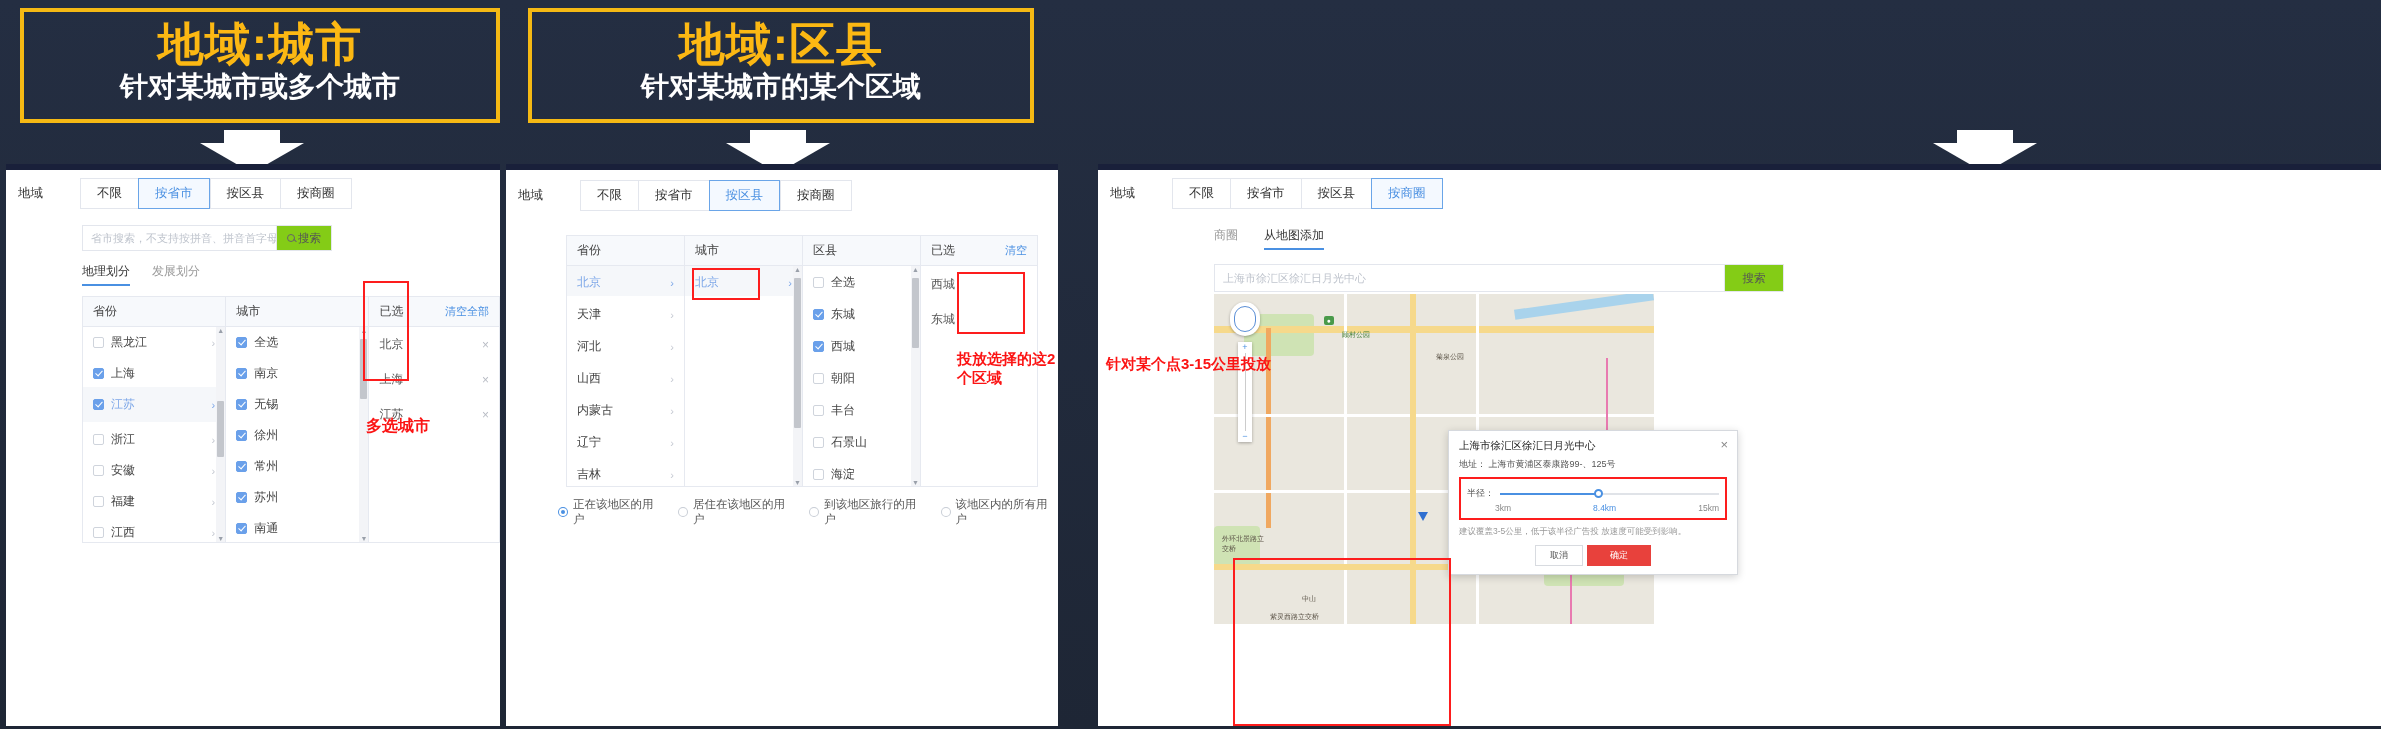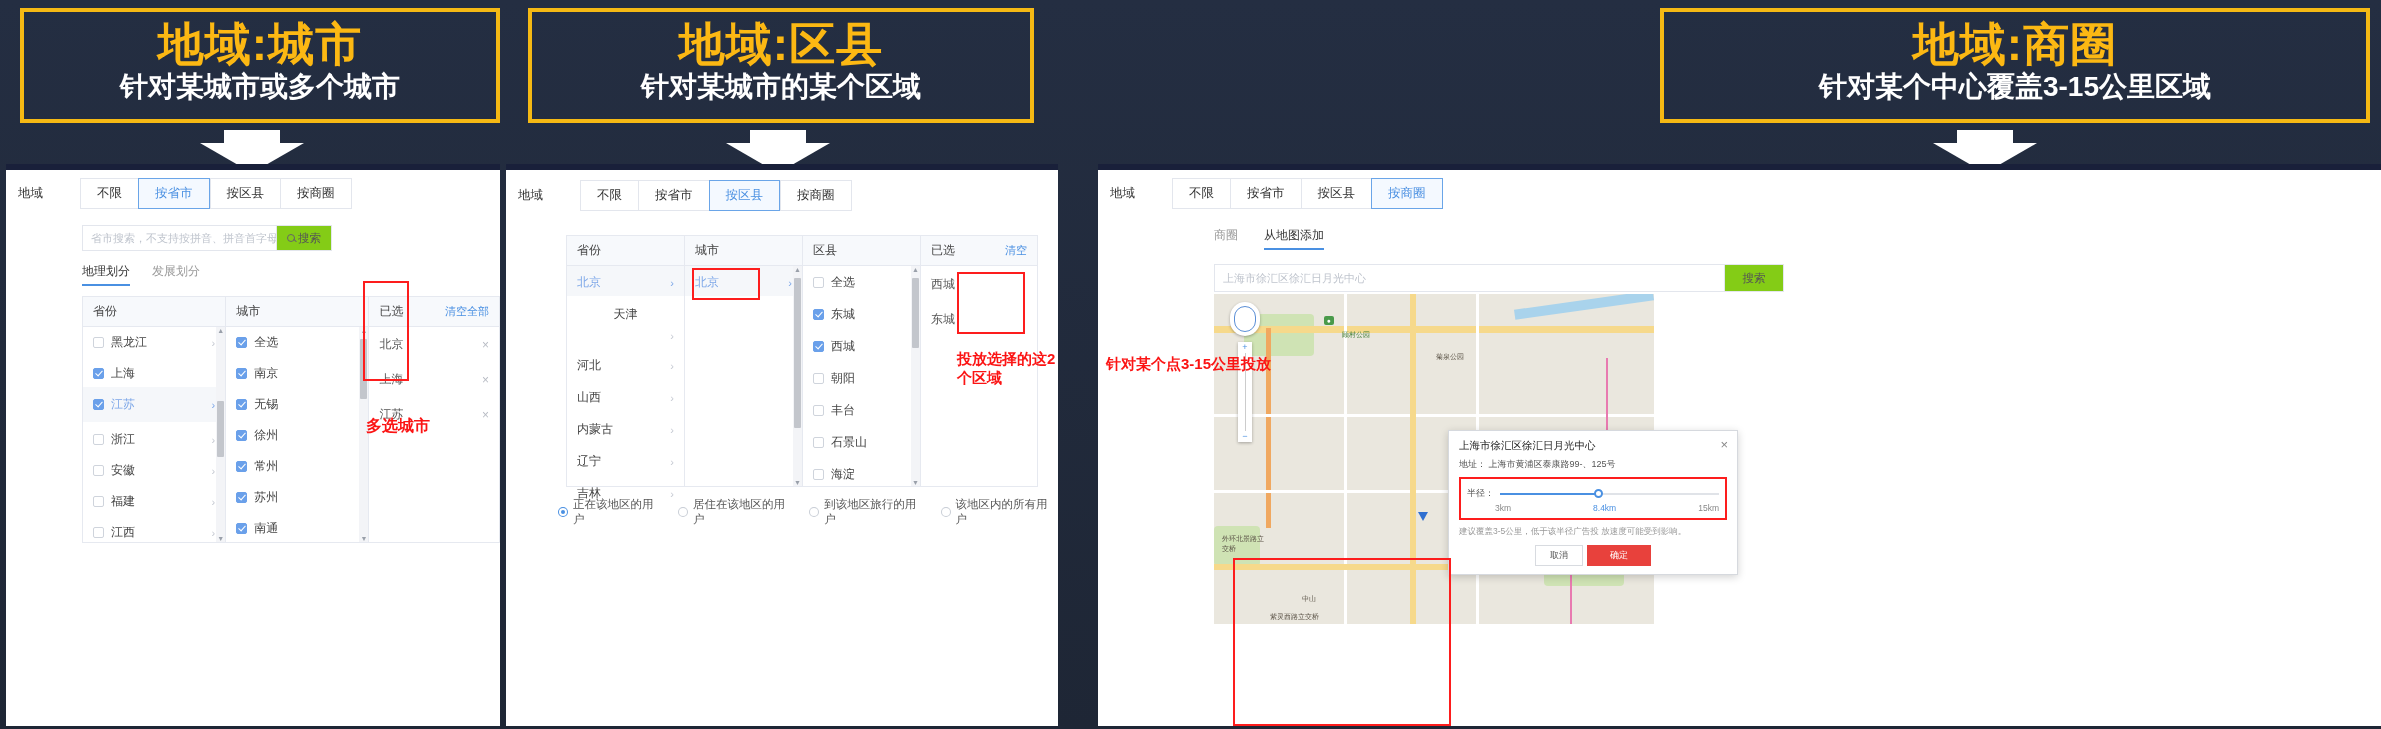--- a/index.html
+++ b/index.html
@@ -329,21 +329,21 @@
     <div class="cols" style="margin:24px 0 0 60px;">
       <div class="col" style="width:118px;">
         <div class="hd">
           <span>省份</span>
         </div>
         <div class="body" style="height:220px;">
           <div class="row sel" style="padding-top:8px;">
             <span>北京</span>
             <span class="chev">›</span>
           </div>
-          <div class="row" style="padding-top:10px;flex-direction:column;">
+          <div class="row" style="padding-top:10px;">
             <span>天津</span>
             <span class="chev">›</span>
           </div>
           <div class="row" style="padding-top:10px;">
             <span>河北</span>
             <span class="chev">›</span>
           </div>
           <div class="row" style="padding-top:10px;">
             <span>山西</span>
             <span class="chev">›</span>
@@ -455,24 +455,20 @@
         <span>该地区内的所有用户</span>
       </div>
     </div>
   </div>
 
   <div class="redbox" style="left:692px; top:268px; width:68px; height:32px;"></div>
   <div class="redbox" style="left:957px; top:272px; width:68px; height:62px;"></div>
   <div class="redtxt" style="left:957px; top:350px; font-size:15px;">投放选择的这2
 个区域</div>
 
-  <div class="banner" style="left:1660px; top:8px; width:710px; height:115px;">
-    <div class="t1" style="font-size:46px; margin-top:8px;">地域:商圈</div>
-    <div class="t2" style="font-size:28px; margin-top:4px;">针对某个中心覆盖3-15公里区域</div>
-  </div>
   <div class="arrow" style="left:1985px; top:130px;">
     <div class="shaft" style="left:-28px; top:0; width:56px; height:14px;"></div>
     <div class="head" style="left:-52px; top:13px;"></div>
   </div>
 
   <div class="shot" style="left:1098px; top:164px; width:1283px; height:562px;">
     <div class="topbar"></div>
 
     <div class="tabrow">
       <div class="lbl">地域</div>

